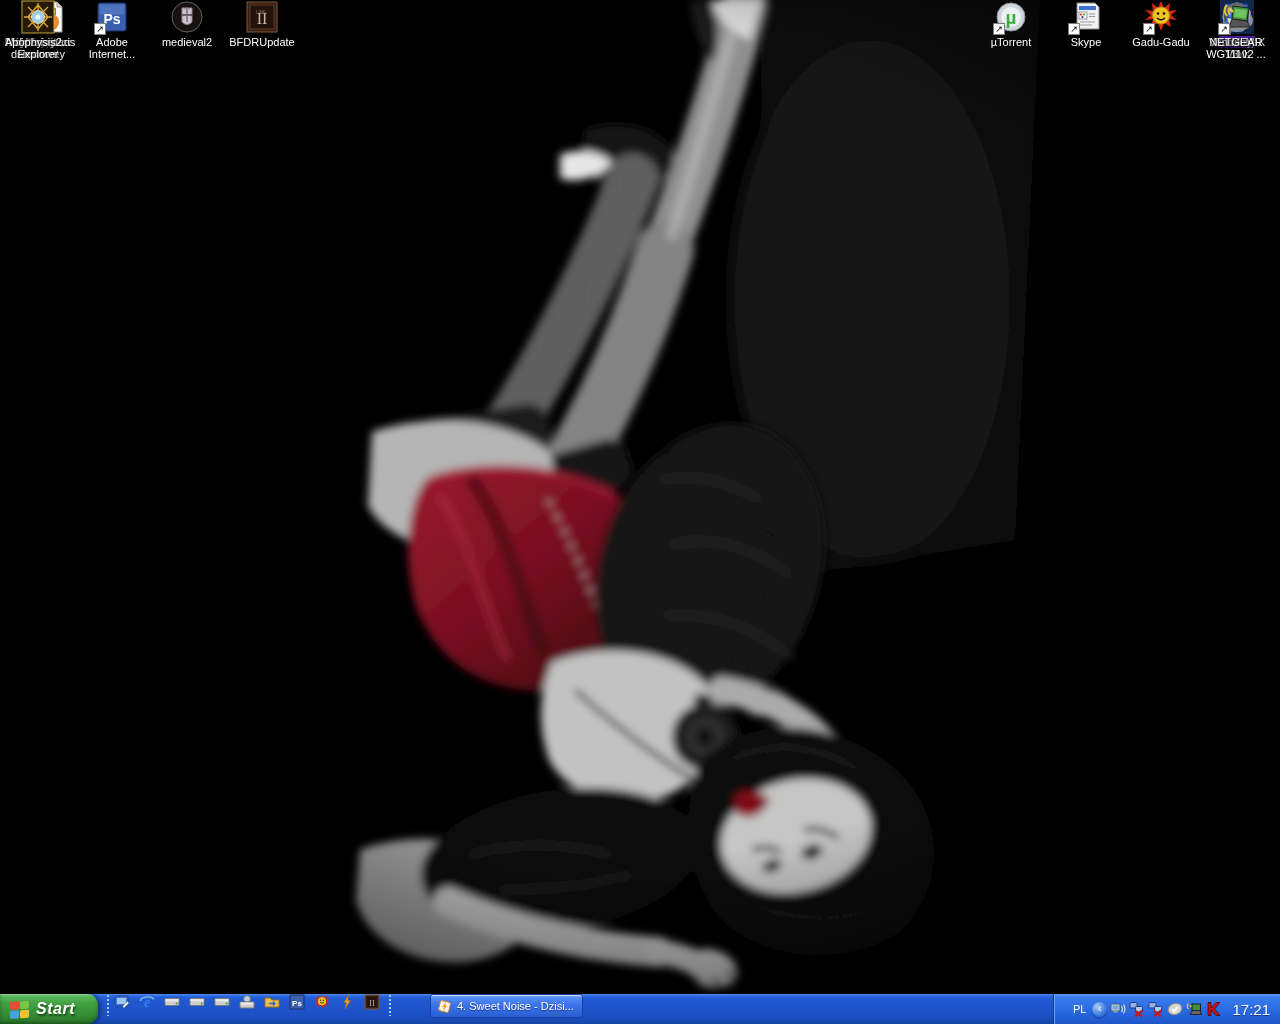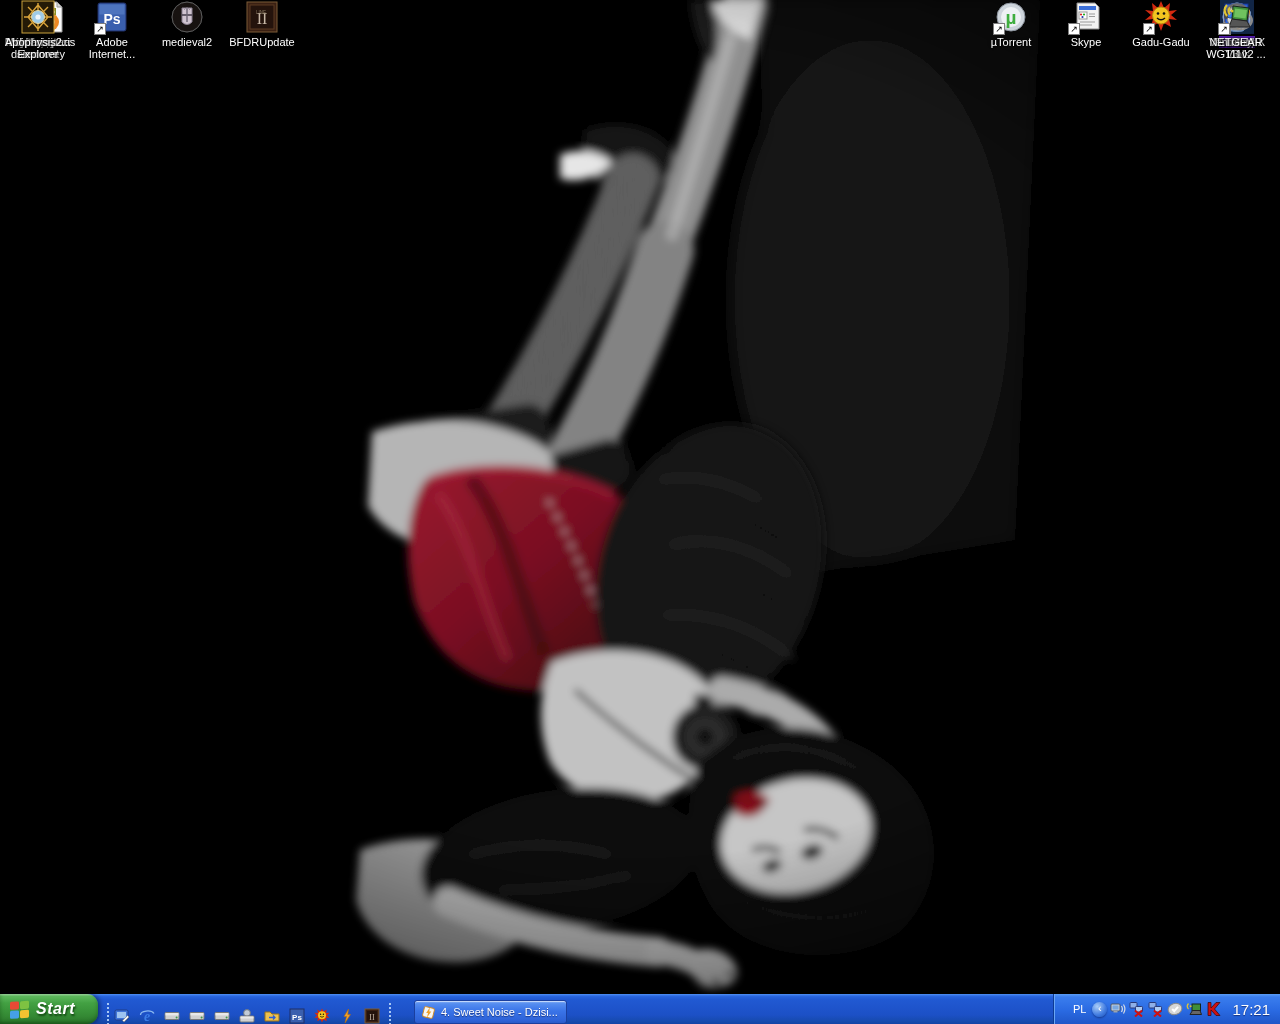--- a/index.html
+++ b/index.html
@@ -17,33 +17,33 @@
                 text-shadow:1px 1px 2px #000, 0 0 4px #000; padding:0 2px; }
   .dicon.selected .lbl { background:#6d28d9; text-shadow:none; }
   .dicon.selected .art::after { content:""; position:absolute; inset:0; background:rgba(49,106,197,.35); }
   .sc { position:absolute; left:-1px; bottom:-1px; width:12px; height:12px; background:#fff;
         border:1px solid #7d7d7d; font-size:9px; line-height:10px; text-align:center; color:#000; }
   .wide { width:80px; }
 
   
   #taskbar { position:absolute; left:0; bottom:0; width:1280px; height:30px;
     background:linear-gradient(to bottom,#4f91f3 0%,#3a77e8 4%,#2763dc 9%,#2159d2 18%,#1c50c6 70%,#164aad 92%,#1243a5 100%);
-    display:flex; align-items:flex-end; }
+    display:flex; align-items:flex-start; }
   #start-btn { width:98px; height:30px; border-radius:0 11px 11px 0; position:relative; z-index:2;
     background:linear-gradient(to bottom,#9ed89e 0%,#5cb85c 8%,#43a143 30%,#389138 60%,#2f7f2f 90%,#256b25 100%);
     box-shadow:inset 0 -2px 4px rgba(0,40,0,.35), 2px 0 4px rgba(0,0,30,.45);
     display:flex; align-items:center; gap:6px; padding-left:9px; cursor:pointer; }
   #start-btn .stxt { color:#fff; font-size:16px; font-weight:bold; font-style:italic;
     text-shadow:1px 2px 2px rgba(0,40,0,.7); letter-spacing:.5px; }
   .qhandle { width:4px; height:22px; margin:0 4px 0 8px;
     background-image:radial-gradient(circle,#a8c8f5 35%,transparent 40%); background-size:4px 4px; }
   #quick-launch { display:flex; align-items:center; gap:9px; }
   .ql { width:16px; height:16px; cursor:pointer; position:relative; }
   .ql svg { width:16px; height:16px; display:block; }
-  #win-buttons { margin-left:18px; }
+  #win-buttons { margin-left:34px; }
   .winbtn { width:153px; height:24px; border-radius:3px; border:1px solid #1a3f9e;
     background:linear-gradient(to bottom,#8fb5f5 0%,#568ef0 12%,#3a74e8 45%,#2e63d8 88%,#2a5bc8 100%);
     box-shadow:inset 0 1px 0 rgba(255,255,255,.5);
     display:flex; align-items:center; gap:5px; padding:0 6px; cursor:pointer; }
   .winbtn .wtitle { color:#fff; font-size:11px; white-space:nowrap; overflow:hidden;
     text-shadow:0 1px 1px rgba(0,0,40,.5); }
   .winbtn svg { width:15px; height:15px; flex:0 0 15px; }
 
   #tray { margin-left:auto; height:30px; display:flex; align-items:center; gap:3px; padding:0 6px 0 16px;
     border-left:1px solid #0d3a94; box-shadow:inset 1px 0 0 #6aa6f5;

